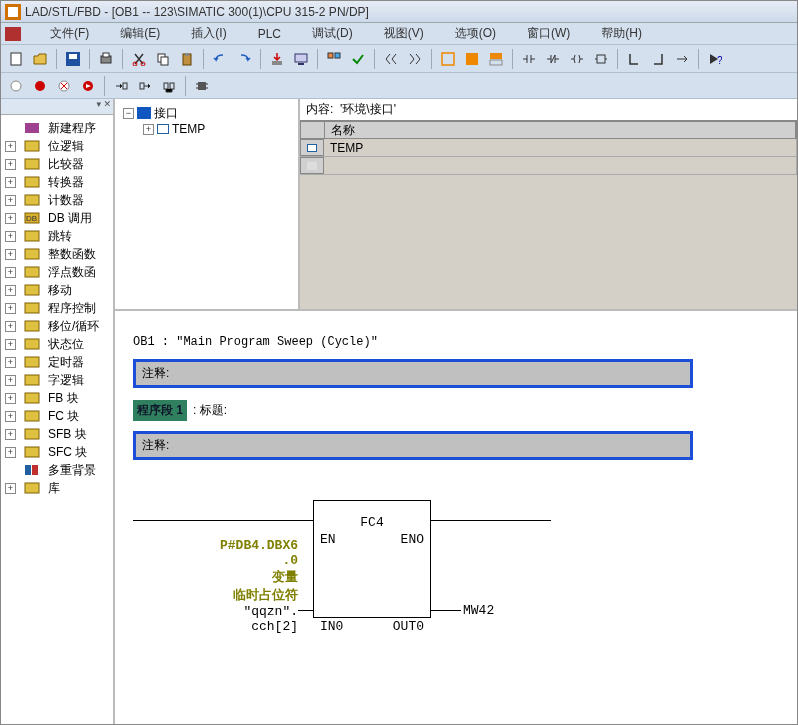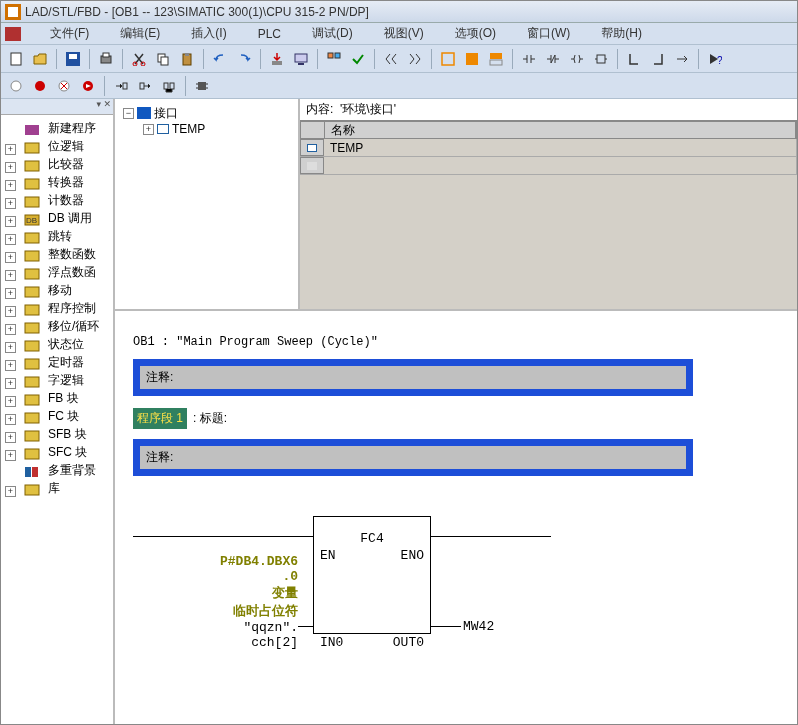--- a/index.html
+++ b/index.html
@@ -78,21 +78,21 @@
   justify-content: flex-end;
   padding-right: 2px;
 }
 .sidebar-tree {
   flex: 1;
   overflow: hidden;
   padding: 4px 2px;
 }
 .tree-item {
   display: flex;
-  align-items: flex-end;
+  align-items: center;
   height: 18px;
   padding-left: 2px;
   gap: 8px;
   white-space: nowrap;
 }
 .expander { width: 11px; height: 11px; border: 1px solid #888; background:#fff; display:flex; align-items:center; justify-content:center; font-size:9px; color:#333; line-height:1; }
 .tree-icon { width: 16px; height: 14px; display:flex; align-items:center; justify-content:center; }
 .tree-item span.lbl { color: #000; font-size: 12px; }
 .content { flex: 1; display: flex; flex-direction: column; }
 .upper-panes { height: 212px; display: flex; border-bottom: 2px solid #bbb; }
@@ -119,28 +119,28 @@
 .grid-row .cell:first-child { width:24px; background:#d0d0d0; border:1px solid #888; }
 .lower-pane {
   flex: 1;
   background: #fff;
   padding: 10px 18px;
   overflow: auto;
 }
 .ob-title { margin: 14px 0 10px 0; font-family: "Courier New", monospace; }
 .comment-block {
   background: #c0c0c0;
-  border: 7px solid #1d4ed8;
+  border: 3px solid #1d4ed8;
   padding: 3px 6px;
   margin-bottom: 12px;
   min-height: 20px;
   width: 560px;
 }
 .network-title { display:flex; gap:6px; margin: 6px 0 10px 0; align-items:center; }
-.network-title .nw-tag { background: #308060; color: #fde047; padding: 2px 4px; font-weight: normal; }
+.network-title .nw-tag { background: #308060; color: #0f172a; padding: 2px 4px; font-weight: bold; }
 .fbd-area {
   position: relative;
   width: 560px;
   height: 180px;
   margin-top: 20px;
 }
 .fbd-box {
   position: absolute;
   border: 1px solid #000;
   background: #fff;

